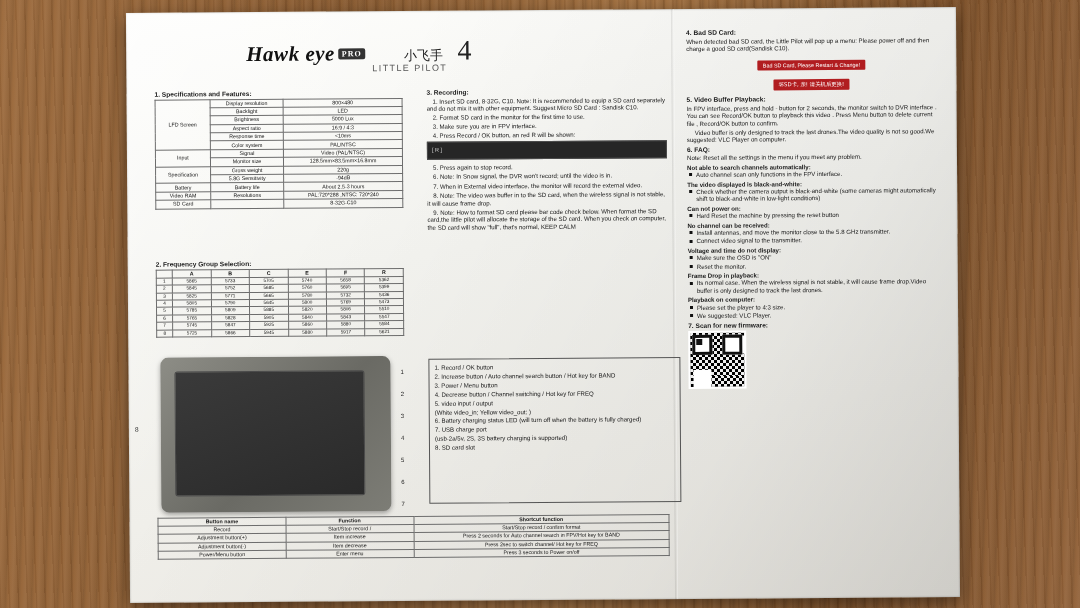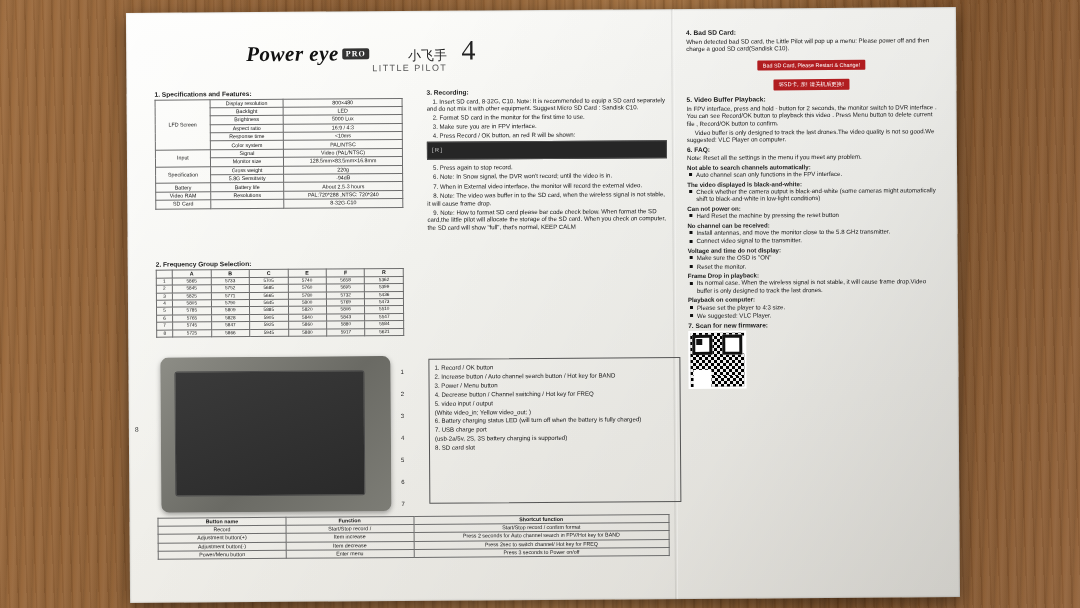--- a/index.html
+++ b/index.html
@@ -116,21 +116,21 @@
 </head>
 <body>
 
 <div id="desk"></div>
 
 <div id="paper">
   <div class="crease"></div>
 
   <div id="header">
     <span class="brand">
-      <span>Power eye</span><span class="pro">PRO</span>
+      <span>Hawk eye</span><span class="pro">PRO</span>
     </span>
     <span style="display:inline-block;width:28px"></span>
     <span class="cn">小飞手</span>
     <span class="bignum" style="margin-left:10px">4</span>
     <div class="lp" style="margin-left:126px;margin-top:-4px">LITTLE PILOT</div>
   </div>
 
   <div class="panel" style="left:28px;top:78px;width:248px;">
     <div class="secttl">1. Specifications and Features:</div>
     <table class="spec" id="spec-table" style="width:248px">

